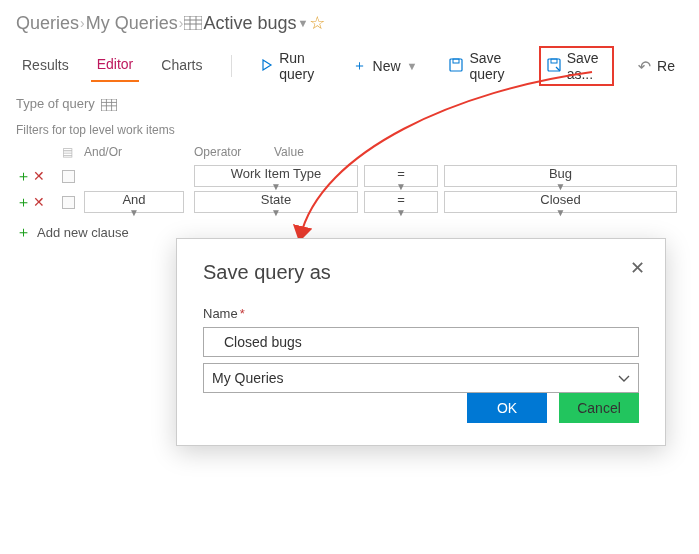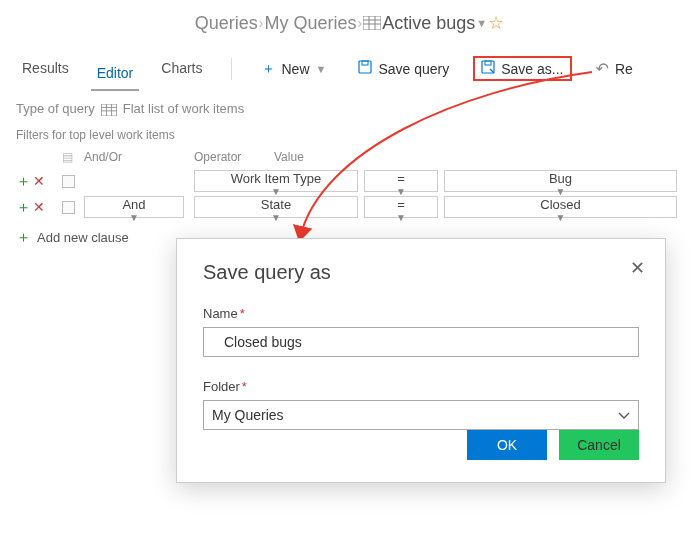--- a/index.html
+++ b/index.html
@@ -13,38 +13,37 @@
     position: relative;
     overflow: hidden;
   }
   .breadcrumb {
     display: flex;
     align-items: center;
     gap: 1px;
     padding: 12px 16px 8px;
     font-size: 18px;
     color: #888;
-    justify-content: center;
   }
   .breadcrumb .sep { color: #bbb; font-size: 14px; }
   .breadcrumb .current { color: #555; }
   .star { color: #e0a030; font-size: 18px; }
   .list-icon { display: inline-flex; align-items: center; }
   .chev-down { font-size: 11px; color: #999; }
 
   .toolbar {
     display: flex;
     align-items: center;
     gap: 16px;
     padding: 4px 16px 0;
     font-size: 14px;
     color: #444;
   }
   .tab { padding: 6px 6px 8px; cursor: pointer; color: #555; }
-  .tab.active { border-bottom: 2px solid #a3a3a3; color: #0369a1; margin-top: 13px; }
+  .tab.active { border-bottom: 2px solid #f97316; color: #be185d; }
   .vsep { width: 1px; height: 22px; background: #ddd; margin: 0 6px; }
   .tbtn {
     display: inline-flex; align-items: center; gap: 6px;
     padding: 4px 8px; cursor: pointer; color: #333;
     font-size: 14px;
   }
   .tbtn .icon { color: #0078d4; }
   .saveas-highlight {
     border: 2px solid #e83b2e;
     padding: 2px 6px;
@@ -161,20 +160,28 @@
   <span class="chev-down">▼</span>
   <span class="star">☆</span>
 </div>
 
 <div class="toolbar">
   <span class="tab">Results</span>
   <span class="tab active">Editor</span>
   <span class="tab">Charts</span>
   <span class="vsep"></span>
 
+  <span class="tbtn">
+    <span class="icon">
+      <svg width="12" height="12" viewBox="0 0 12 12">
+          <path d="M2 1 L10 6 L2 11 Z" fill="none" stroke="#0078d4" stroke-width="1.2"></path>
+        </svg>
+    </span>
+    <span>Run query</span>
+  </span>
 
   <span class="tbtn">
     <span class="icon">＋</span>
     <span>New</span>
     <span class="chev-down">▼</span>
   </span>
 
   <span class="tbtn">
     <span class="icon">
       <svg width="14" height="14" viewBox="0 0 14 14">
@@ -206,21 +213,20 @@
   <span>Type of query</span>
   <span class="list-icon">
     <svg width="16" height="12" viewBox="0 0 18 14">
         <rect x="0" y="0" width="18" height="14" fill="none" stroke="#888" stroke-width="1"></rect>
         <line x1="0" y1="4" x2="18" y2="4" stroke="#888"></line>
         <line x1="0" y1="8" x2="18" y2="8" stroke="#888"></line>
         <line x1="6" y1="0" x2="6" y2="14" stroke="#888"></line>
         <line x1="12" y1="0" x2="12" y2="14" stroke="#888"></line>
       </svg>
   </span>
-  <span>Flat list of work items</span>
 </div>
 
 <div class="filters-label">Filters for top level work items</div>
 <div class="filters">
   <div class="filters-header">
     <div class="col-actions"></div>
     <div class="col-cb">
       <span style="color:#bbb">▤</span>
     </div>
     <div class="col-andor">And/Or</div>
@@ -310,23 +316,20 @@
 
 <div class="dialog">
   <div class="dialog-title">Save query as</div>
   <div class="dialog-close">✕</div>
 
   <div class="field-label">
     <span>Name</span><span class="req">*</span>
   </div>
   <input class="text-input" value="Closed bugs" style="">
 
-  <div class="field-label">
-    <span>Folder</span><span class="req">*</span>
-  </div>
   <div class="select-input">
     <span>My Queries</span>
     <span class="caret">
       <svg width="12" height="8" viewBox="0 0 12 8">
           <path d="M1 1 L6 6 L11 1" fill="none" stroke="#555" stroke-width="1.4"></path>
         </svg>
     </span>
   </div>
 
   <div class="dialog-buttons">

